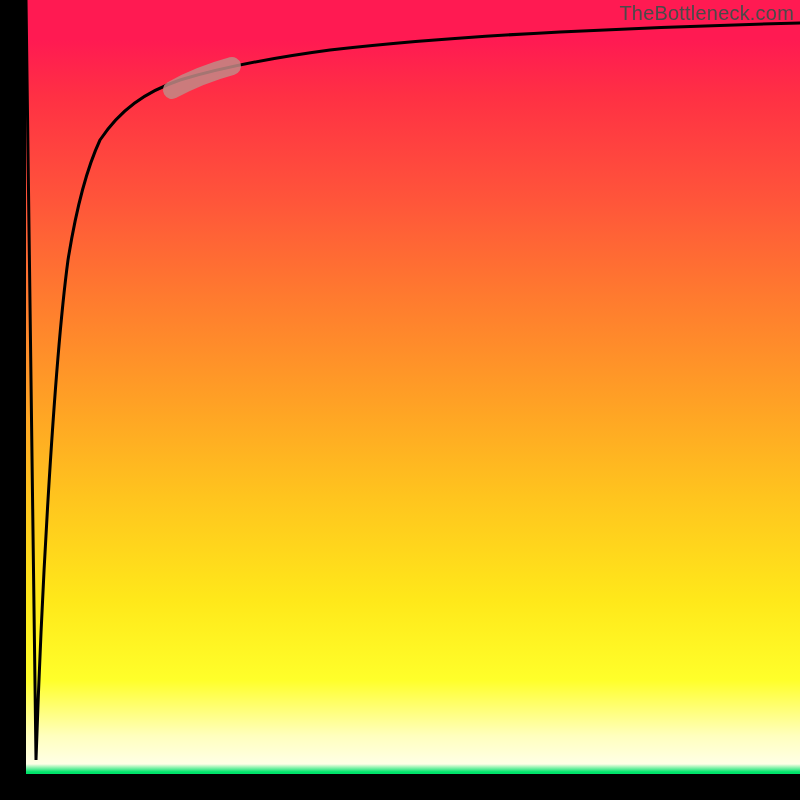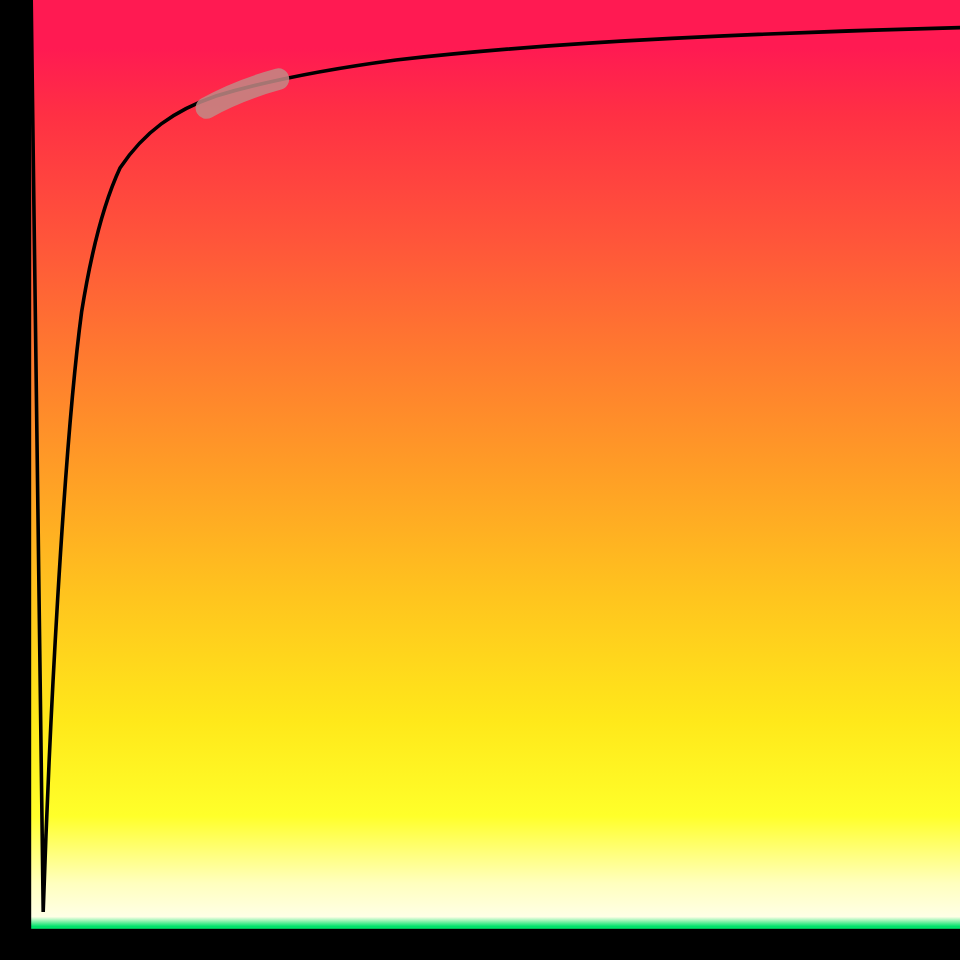--- a/index.html
+++ b/index.html
@@ -88,13 +88,14 @@
          C 220 68, 270 58, 330 50
          C 400 42, 480 36, 560 32
          C 640 28, 720 25, 800 23" fill="none" stroke="#000" stroke-width="3" stroke-linecap="round"></path>
 
     <path d="M 172 90 C 190 80, 210 72, 232 66" fill="none" stroke="#c28a86" stroke-width="18" stroke-linecap="round" opacity="0.85"></path>
   </svg>
 
   <div class="left-border"></div>
   <div class="bottom-border"></div>
 
+  <div class="watermark">TheBottleneck.com</div>
 </div>
 
 </body></html>

